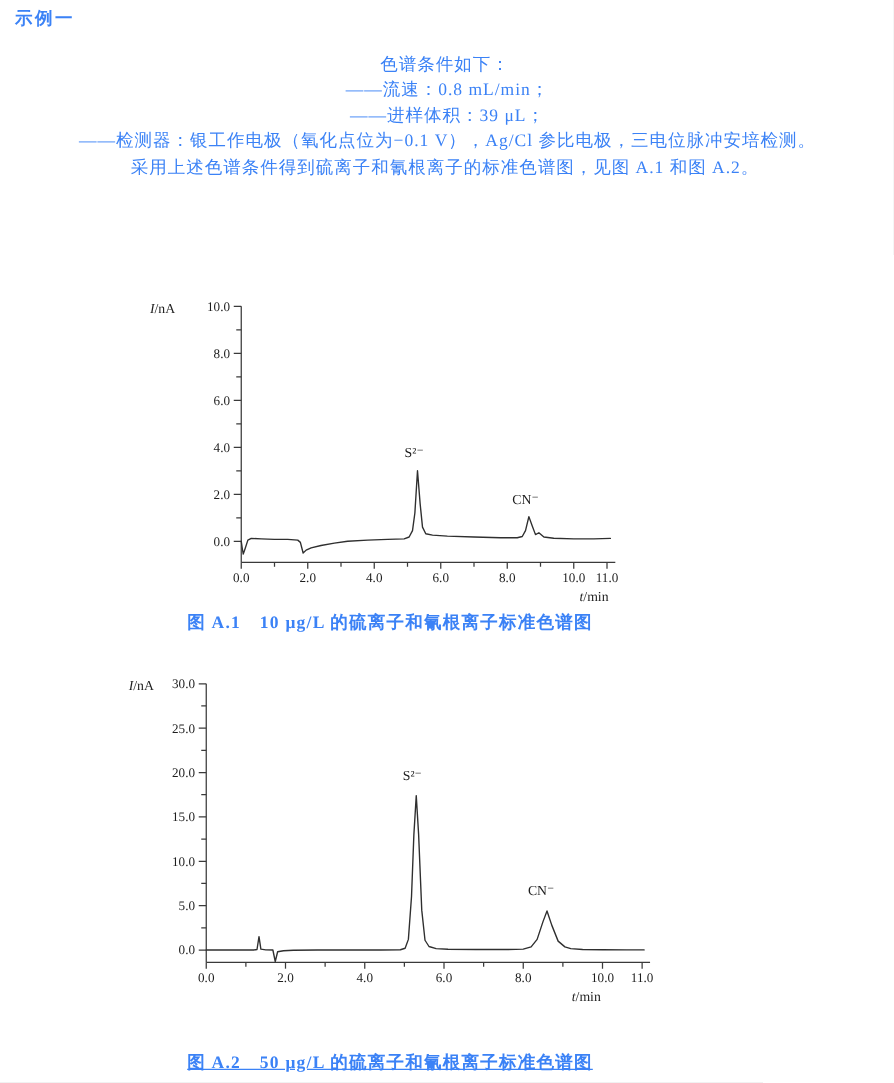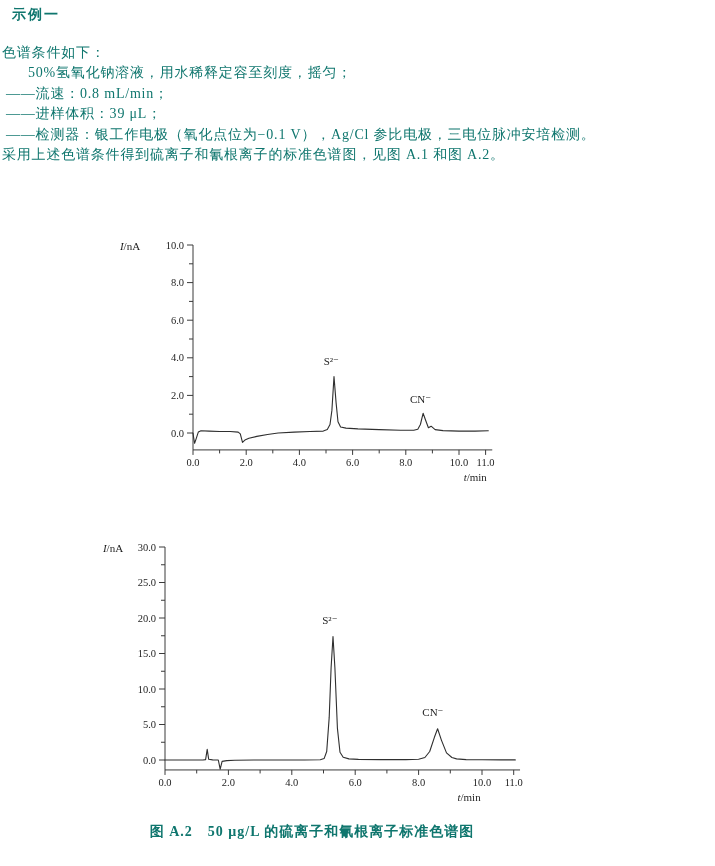--- a/index.html
+++ b/index.html
@@ -1,40 +1,39 @@
 <!DOCTYPE html>
 <html><head>
 <meta charset="utf-8">
 <style>
   html,body{margin:0;padding:0;background:#e8e8e8;}
   .page{position:relative;width:715px;height:866px;background:#ffffff;
-        font-family:"Liberation Serif","DejaVu Serif",serif;color:#0f766e;overflow:hidden;}
+        font-family:"Liberation Serif","DejaVu Serif",serif;color:#3b82f6;overflow:hidden;}
   .doc-title{position:absolute;left:12px;top:6px;font-size:14px;font-weight:bold;letter-spacing:2px;}
   .intro{position:absolute;left:2px;top:43px;width:708px;font-size:14px;line-height:20.4px;letter-spacing:0.8px;}
-  .intro div{white-space:nowrap;}
+  .intro div{white-space:nowrap;text-align:center;}
   .i1{padding-left:4px;}
   .i2{padding-left:26px;}
   .fig{position:absolute;}
   .fig1{left:95px;top:236px;}
   .fig2{left:75px;top:533px;}
   svg{display:block;font-family:"Liberation Serif","DejaVu Serif",serif;}
   .caption{position:absolute;left:0;width:624px;text-align:center;font-size:14px;font-weight:bold;letter-spacing:1px;}
   .cap1{top:489px;}
-  .cap2{top:823px;}
+  .cap2{top:841px;text-decoration:underline;}
 </style>
 </head>
 <body>
 
 <div class="page">
 
   <div class="doc-title">示例一</div>
 
   <div class="intro">
     <div>色谱条件如下：</div>
-    <div class="i2">50%氢氧化钠溶液，用水稀释定容至刻度，摇匀；</div>
     <div class="i1">——流速：0.8 mL/min；</div>
     <div class="i1">——进样体积：39 μL；</div>
     <div class="i1">——检测器：银工作电极（氧化点位为−0.1 V），Ag/Cl 参比电极，三电位脉冲安培检测。</div>
     <div>采用上述色谱条件得到硫离子和氰根离子的标准色谱图，见图 A.1 和图 A.2。</div>
   </div>
 
   <div class="fig fig1">
     <svg id="chart1-svg" width="412" height="252" viewBox="0 0 412 252">
         <line x1="98" y1="9" x2="98" y2="213.92000000000002" stroke="#3a3a3a" stroke-width="1"></line>
         <line x1="98" y1="213.92000000000002" x2="397.25" y2="213.92000000000002" stroke="#3a3a3a" stroke-width="1"></line>
@@ -74,20 +73,21 @@
         <line x1="231" y1="213.92000000000002" x2="231" y2="217.42000000000002" stroke="#3a3a3a" stroke-width="1"></line>
         <line x1="284.20000000000005" y1="213.92000000000002" x2="284.20000000000005" y2="217.42000000000002" stroke="#3a3a3a" stroke-width="1"></line>
         <line x1="337.4" y1="213.92000000000002" x2="337.4" y2="217.42000000000002" stroke="#3a3a3a" stroke-width="1"></line>
         <text x="35" y="14" text-anchor="middle" font-size="11" fill="#1e1e1e"><tspan font-style="italic">I</tspan><tspan>/nA</tspan></text>
         <text x="380.25" y="244.92000000000002" text-anchor="middle" font-size="11" fill="#1e1e1e"><tspan font-style="italic">t</tspan><tspan>/min</tspan></text>
         <path d="M98.0 197.0 L98.8 202.6 L99.6 207.3 L101.2 202.6 L103.3 196.1 L106.0 194.7 L114.0 195.1 L124.6 195.5 L135.2 195.5 L143.2 196.1 L145.3 197.9 L147.5 206.4 L149.9 204.1 L153.9 202.3 L161.8 200.4 L172.5 198.5 L183.1 197.0 L199.1 196.1 L215.0 195.5 L228.3 195.1 L232.3 193.6 L235.0 188.5 L236.9 174.4 L239.0 140.6 L241.1 166.9 L243.0 185.7 L245.6 191.0 L251.0 192.1 L262.9 192.9 L284.2 193.6 L305.5 194.2 L318.8 194.2 L322.8 193.2 L325.4 188.5 L328.1 177.3 L330.8 184.8 L333.4 191.7 L336.1 190.2 L340.1 193.6 L348.0 194.6 L364.0 195.1 L380.0 195.1 L393.3 194.7" fill="none" stroke="#2f2f2f" stroke-width="1.1" stroke-linejoin="round" stroke-linecap="round"></path>
         <text x="236.32000000000002" y="129.32" text-anchor="middle" font-size="11" fill="#1e1e1e">S²⁻</text>
         <text x="325.43000000000006" y="166.92" text-anchor="middle" font-size="11" fill="#1e1e1e">CN⁻</text>
       </svg>
   </div>
+  <div class="caption cap1">图 A.1　10 μg/L 的硫离子和氰根离子标准色谱图</div>
 
   <div class="fig fig2">
     <svg id="chart2-svg" width="472" height="287" viewBox="0 0 472 287">
         <line x1="90" y1="14" x2="90" y2="236.94" stroke="#3a3a3a" stroke-width="1"></line>
         <line x1="90" y1="236.94" x2="445.03999999999996" y2="236.94" stroke="#3a3a3a" stroke-width="1"></line>
         <line x1="84" y1="227" x2="90" y2="227" stroke="#3a3a3a" stroke-width="1"></line>
         <text x="81" y="230.5" text-anchor="end" font-size="10.5" fill="#1e1e1e">0.0</text>
         <line x1="84" y1="191.5" x2="90" y2="191.5" stroke="#3a3a3a" stroke-width="1"></line>
         <text x="81" y="195" text-anchor="end" font-size="10.5" fill="#1e1e1e">5.0</text>
         <line x1="84" y1="156" x2="90" y2="156" stroke="#3a3a3a" stroke-width="1"></line>

